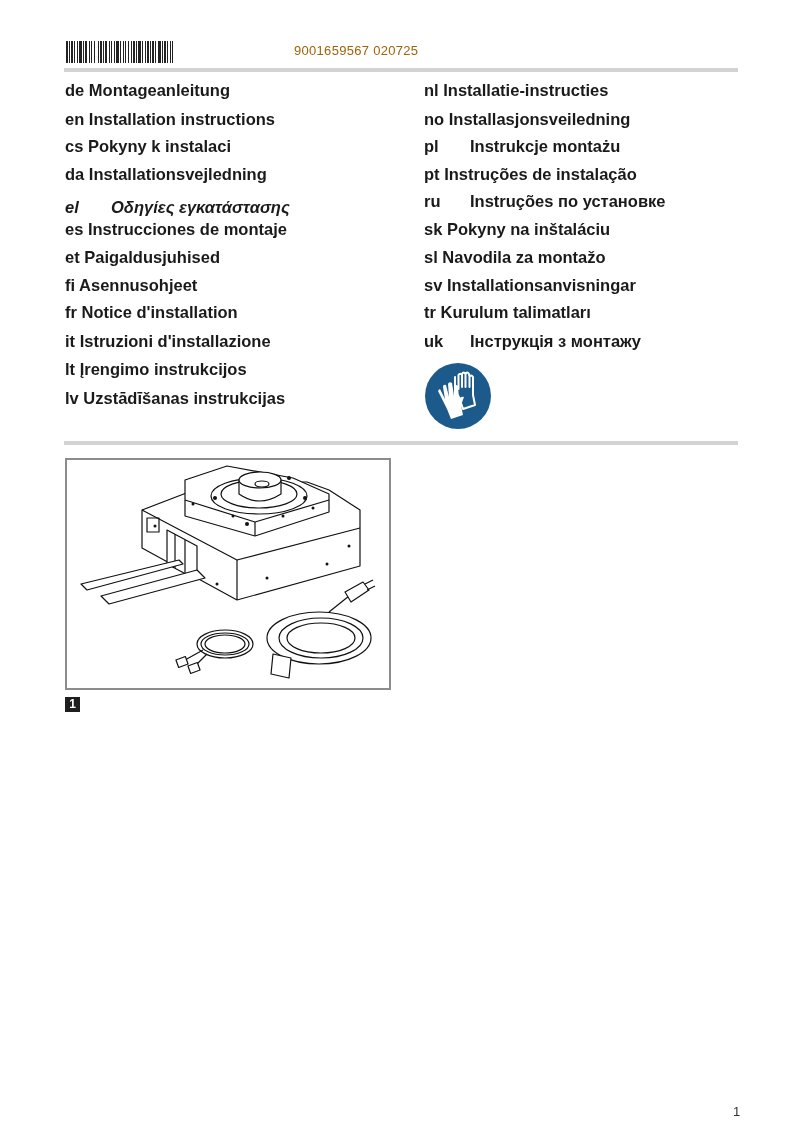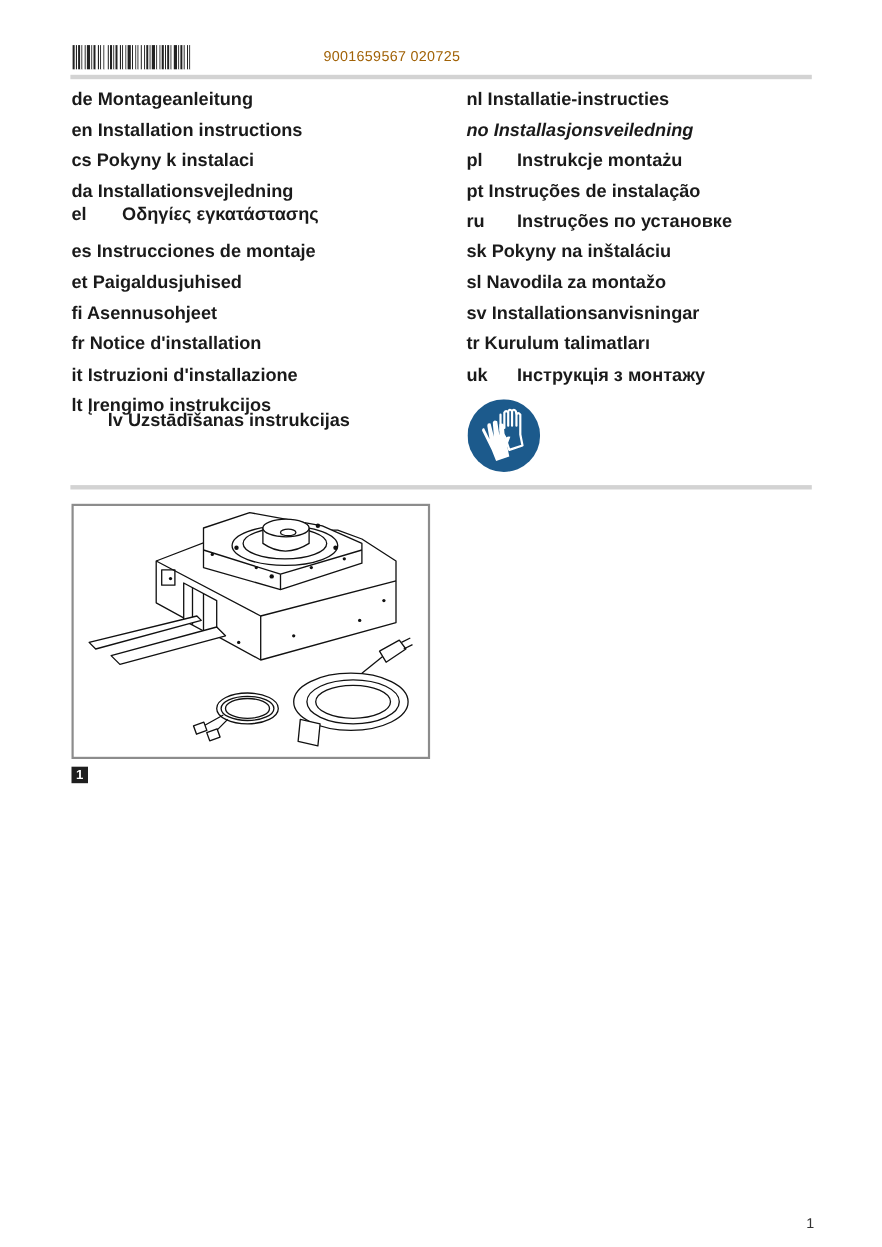--- a/index.html
+++ b/index.html
@@ -109,32 +109,32 @@
     <span style="width: 2px; background: rgb(255, 255, 255);"></span>
   </div>
 <div class="doc-number">9001659567 020725</div>
 <div class="rule top"></div>
 
 <div class="lang-col left" id="col-left">
     <div class="lang-item" style="top: 0px;"><span class="code">de</span> <span>Montageanleitung</span></div>
     <div class="lang-item" style="top: 29px;"><span class="code">en</span> <span>Installation instructions</span></div>
     <div class="lang-item" style="top: 56px;"><span class="code">cs</span> <span>Pokyny k instalaci</span></div>
     <div class="lang-item" style="top: 84px;"><span class="code">da</span> <span>Installationsvejledning</span></div>
-    <div class="lang-item" style="top: 105px;"><span class="code wide">el</span><span>Οδηγίες εγκατάστασης</span></div>
+    <div class="lang-item" style="top: 117px; font-style: italic;"><span class="code wide">el</span><span>Οδηγίες εγκατάστασης</span></div>
     <div class="lang-item" style="top: 139px;"><span class="code">es</span> <span>Instrucciones de montaje</span></div>
     <div class="lang-item" style="top: 167px;"><span class="code">et</span> <span>Paigaldusjuhised</span></div>
     <div class="lang-item" style="top: 195px; text-align: right;"><span class="code">fi</span> <span>Asennusohjeet</span></div>
     <div class="lang-item" style="top: 222px;"><span class="code">fr</span> <span>Notice d'installation</span></div>
     <div class="lang-item" style="top: 251px;"><span class="code">it</span> <span>Istruzioni d'installazione</span></div>
     <div class="lang-item" style="top: 279px;"><span class="code">lt</span> <span>Įrengimo instrukcijos</span></div>
-    <div class="lang-item" style="top: 292px; margin-left: 33px;"><span class="code">lv</span> <span>Uzstādīšanas instrukcijas</span></div>
+    <div class="lang-item" style="top: 308px;"><span class="code">lv</span> <span>Uzstādīšanas instrukcijas</span></div>
   </div>
 <div class="lang-col right" id="col-right">
     <div class="lang-item" style="top: 0px;"><span class="code">nl</span> <span>Installatie-instructies</span></div>
-    <div class="lang-item" style="top: 29px; font-style: italic;"><span class="code">no</span> <span>Installasjonsveiledning</span></div>
+    <div class="lang-item" style="top: 29px;"><span class="code">no</span> <span>Installasjonsveiledning</span></div>
     <div class="lang-item" style="top: 56px;"><span class="code wide">pl</span><span>Instrukcje montażu</span></div>
     <div class="lang-item" style="top: 84px;"><span class="code">pt</span> <span>Instruções de instalação</span></div>
     <div class="lang-item" style="top: 111px;"><span class="code wide">ru</span><span>Instruções по установке</span></div>
     <div class="lang-item" style="top: 139px;"><span class="code">sk</span> <span>Pokyny na inštaláciu</span></div>
     <div class="lang-item" style="top: 167px; text-align: right;"><span class="code">sl</span> <span>Navodila za montažo</span></div>
     <div class="lang-item" style="top: 195px;"><span class="code">sv</span> <span>Installationsanvisningar</span></div>
     <div class="lang-item" style="top: 222px;"><span class="code">tr</span> <span>Kurulum talimatları</span></div>
     <div class="lang-item" style="top: 251px;"><span class="code wide">uk</span><span>Інструкція з монтажу</span></div>
   </div>
 

